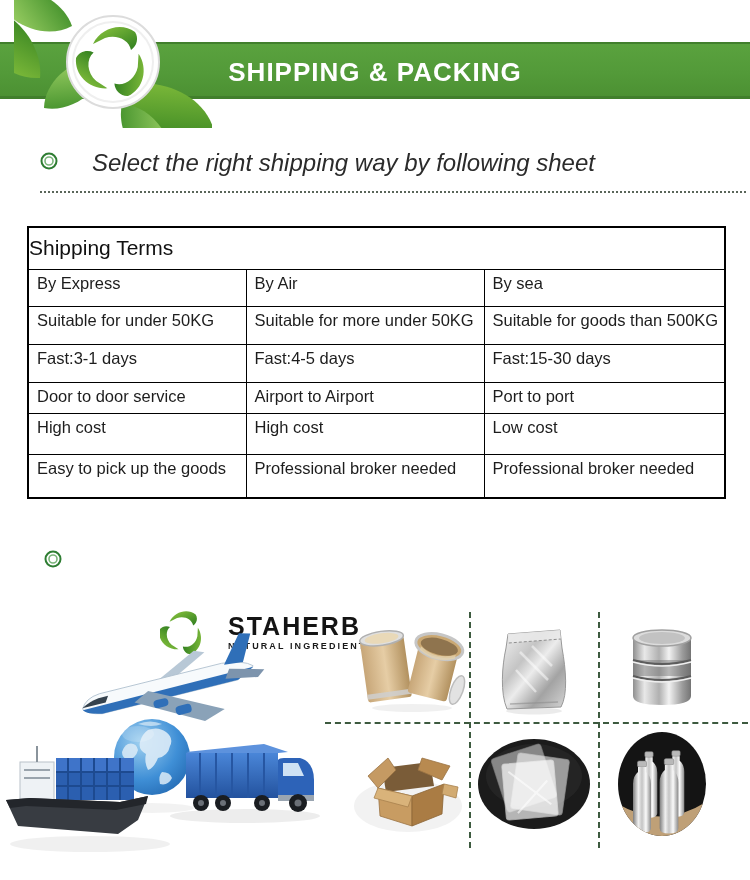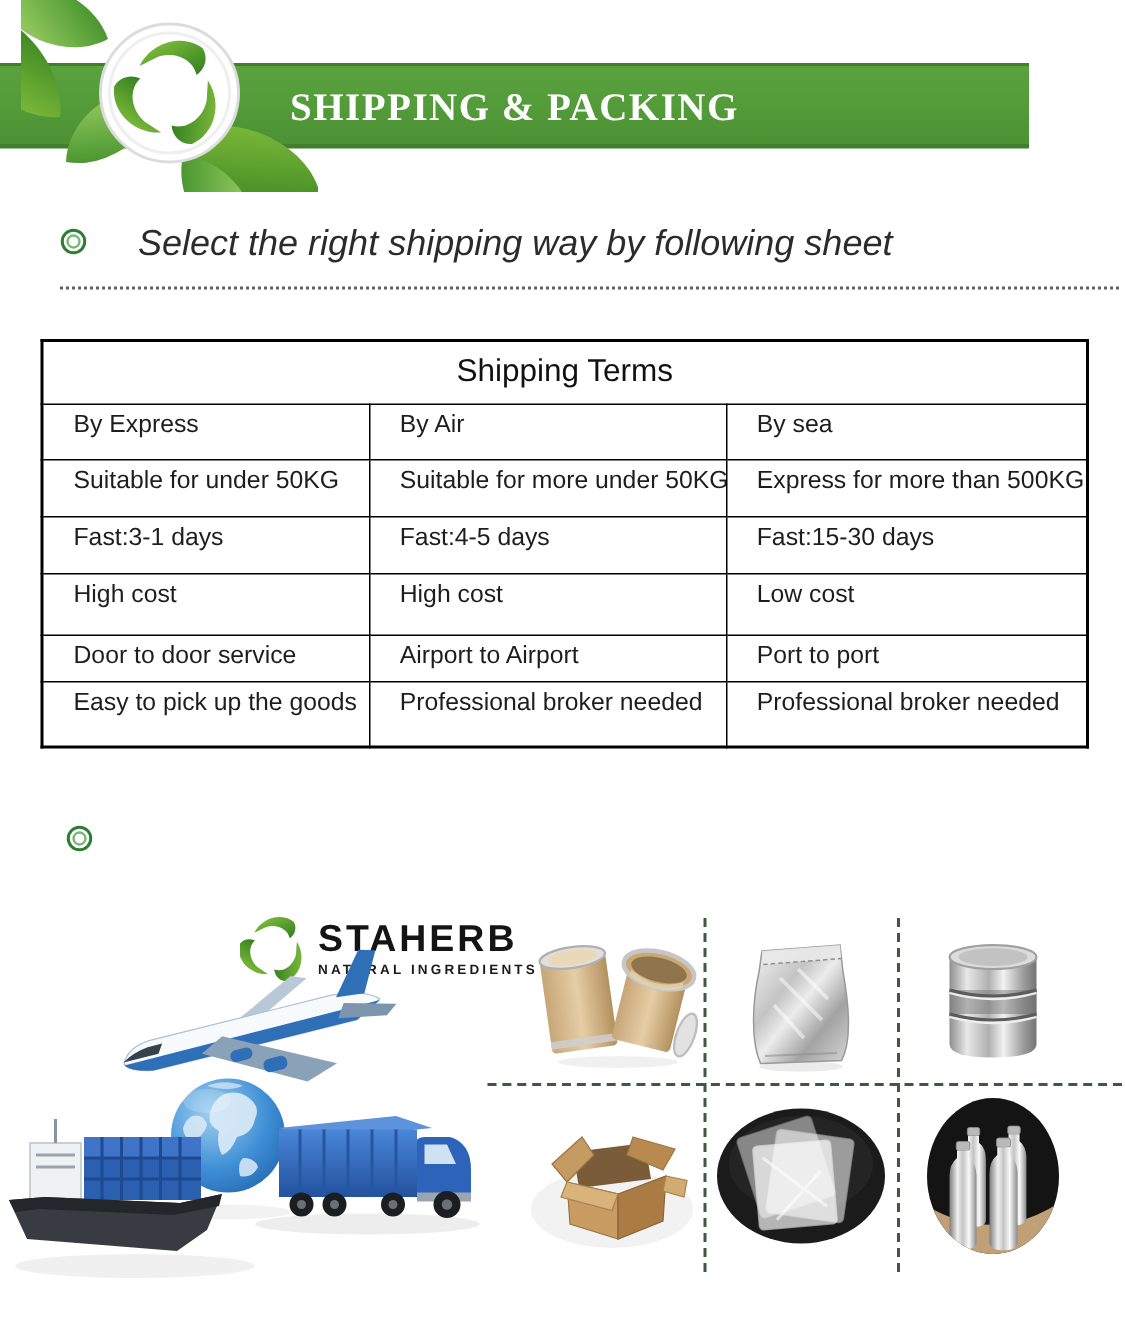--- a/index.html
+++ b/index.html
@@ -2,24 +2,24 @@
 <html><head>
 <meta charset="utf-8">
 <style>
   html,body { margin:0; padding:0; background:#ffffff; }
   .page {
     position:relative; width:750px; height:880px; background:#ffffff;
     font-family:"Liberation Sans", sans-serif; overflow:hidden;
   }
   
   .banner {
-    position:absolute; left:0; top:42px; width:686px; height:57px;
+    position:absolute; left:0; top:42px; width:750px; height:57px;
     box-sizing:border-box;
     background:linear-gradient(180deg,#5aa23e 0%, #539a39 55%, #4c9133 100%);
-    border-top:2px solid #417f2c; border-bottom:3px solid #417f2c;font-family:Liberation Serif, serif;
+    border-top:2px solid #417f2c; border-bottom:3px solid #417f2c;
   }
   .banner-title {
     position:absolute; left:0; top:13px; width:100%;
     text-align:center; color:#ffffff; font-size:26px; font-weight:bold;
     letter-spacing:1px;
   }
   .logo-leaves { position:absolute; left:14px; top:0px; }
   
   .bullet { position:absolute; }
   .h-italic {
@@ -31,30 +31,30 @@
     border-top:2px dotted #5a665a;
   }
   
   table.shipping {
     position:absolute; left:27px; top:226px; width:697px;
     border-collapse:collapse; table-layout:fixed;
     border:2px solid #000;
   }
   table.shipping td {
     border:1px solid #000; font-size:16.5px; color:#1d1d1d;
-    padding:4px 8px 0 20px; vertical-align:top; overflow:hidden;
+    padding:4px 8px 0 8px; vertical-align:top; overflow:hidden;
     white-space:nowrap;
   }
   table.shipping td.title-cell {
-    text-align:center; font-size:21px; vertical-align:middle;
+    text-align:left; font-size:21px; vertical-align:middle;
     padding:0; height:40px; color:#111;
   }
   
   .brand-block { position:absolute; left:160px; top:609px; display:flex; align-items:flex-start; }
-  .brand-text { margin-left:8px; padding-top:4px; }
+  .brand-text { margin-left:24px; padding-top:4px; }
   .brand-name { font-size:25px; font-weight:600; letter-spacing:2px; color:#141414; line-height:26px; }
   .brand-tagline { font-size:9px; font-weight:600; letter-spacing:2.1px; color:#1a1a1a; margin-top:2px; }
   
   .vdash { position:absolute; width:0; border-left:2px dashed #3d5a3f; }
   .hdash { position:absolute; height:0; border-top:2px dashed #3d5a3f; }
   .cell-img { position:absolute; }
 </style>
 </head>
 <body>
 
@@ -112,36 +112,36 @@
       <td class="title-cell" colspan="3">Shipping Terms</td>
     </tr>
     <tr style="height:37px">
       <td>By Express</td>
       <td>By Air</td>
       <td>By sea</td>
     </tr>
     <tr style="height:38px">
       <td>Suitable for under 50KG</td>
       <td>Suitable for more under 50KG</td>
-      <td>Express for more than 500KG</td>
+      <td>Suitable for goods than 500KG</td>
     </tr>
     <tr style="height:38px">
       <td>Fast:3-1 days</td>
       <td>Fast:4-5 days</td>
       <td>Fast:15-30 days</td>
     </tr>
+    <tr style="height:31px">
+      <td>Door to door service</td>
+      <td>Airport to Airport</td>
+      <td>Port to port</td>
+    </tr>
     <tr style="height:41px">
       <td>High cost</td>
       <td>High cost</td>
       <td>Low cost</td>
-    </tr>
-    <tr style="height:31px">
-      <td>Door to door service</td>
-      <td>Airport to Airport</td>
-      <td>Port to port</td>
     </tr>
     <tr style="height:44px">
       <td>Easy to pick up the goods</td>
       <td>Professional broker needed</td>
       <td>Professional broker needed</td>
     </tr>
   </tbody>
     </table>
 
   <svg class="bullet" style="left:44px; top:550px;" width="18" height="18" viewBox="0 0 18 18">

